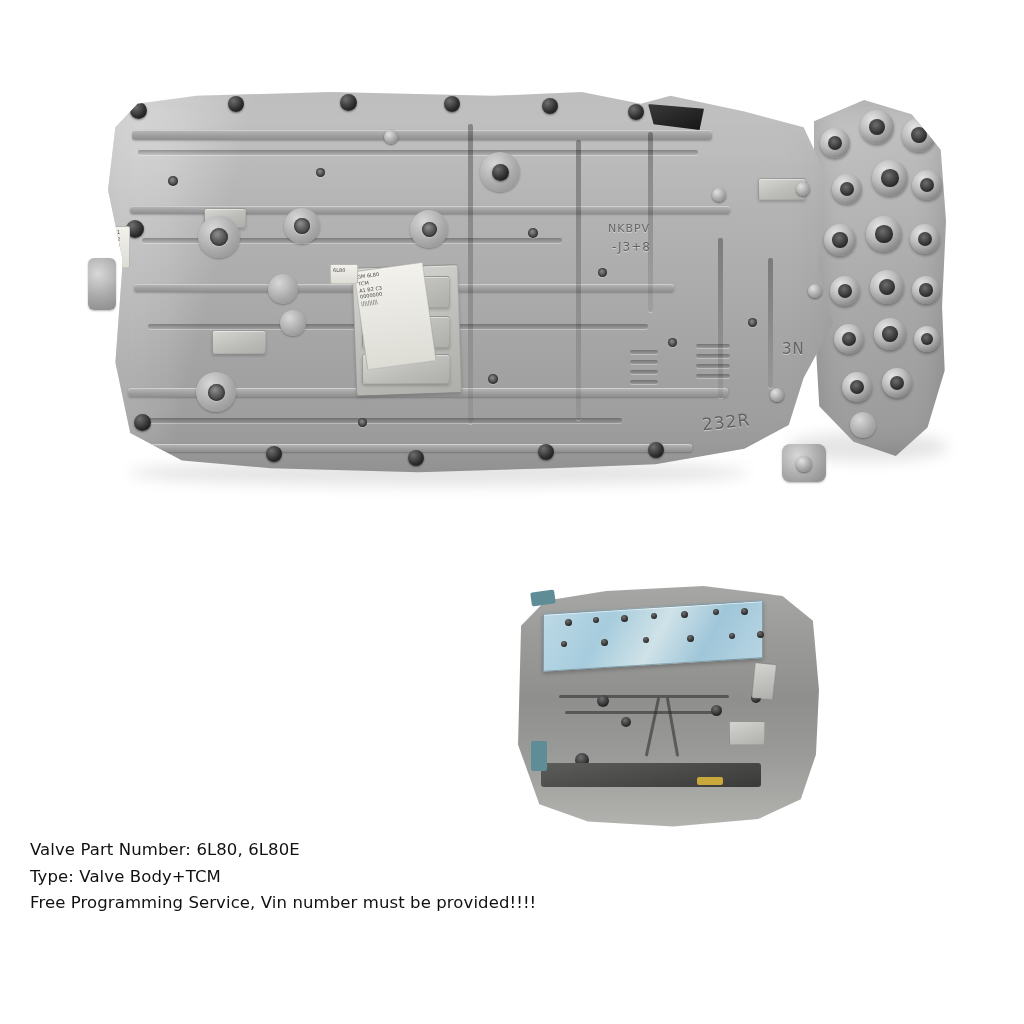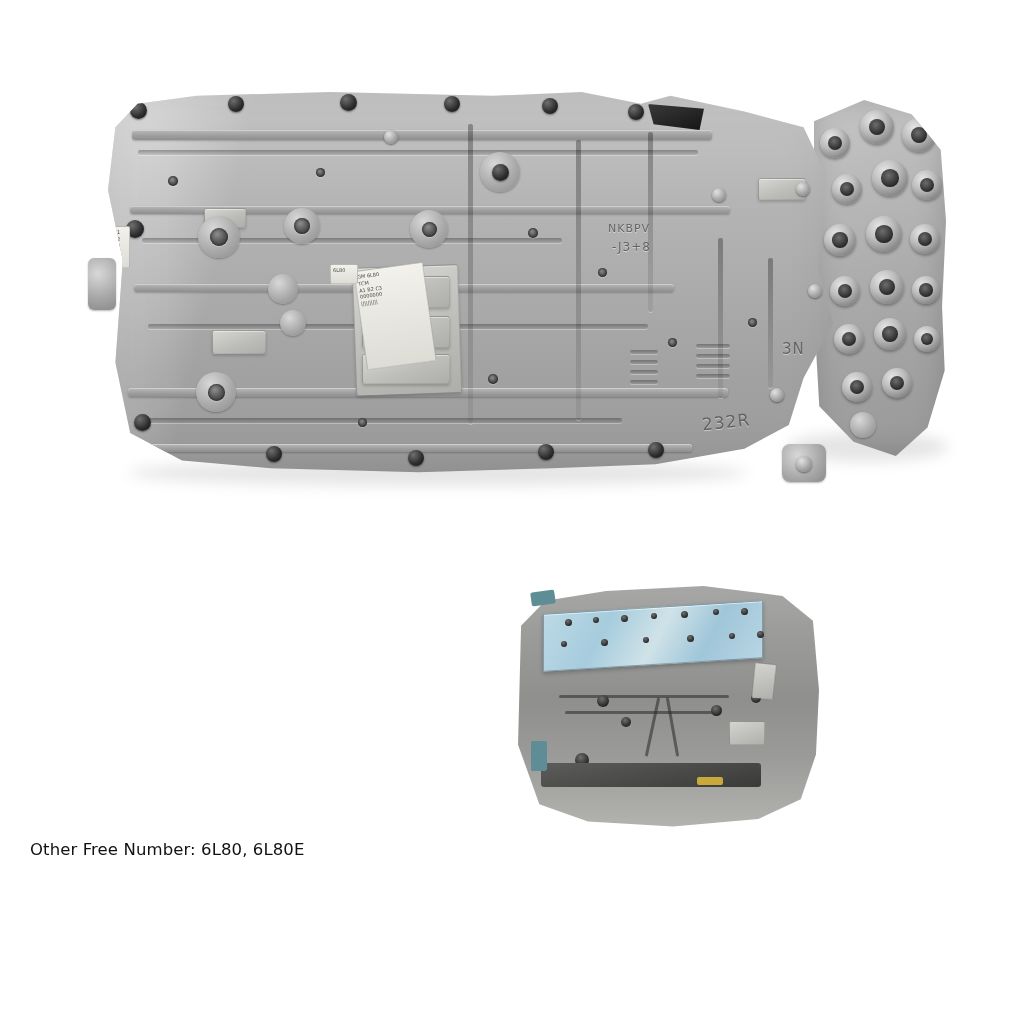--- a/index.html
+++ b/index.html
@@ -388,16 +388,18 @@
 
     <div class="inset-pad" style="left:228px; top:176px; width:34px; height:22px;"></div>
     <div class="inset-pad" style="left:252px; top:118px; width:20px; height:34px; transform:rotate(6deg);"></div>
     <div class="inset-dark" style="left:40px; top:218px; width:220px; height:24px;"></div>
     <div class="inset-teal" style="left:30px; top:46px;  width:24px; height:14px; transform:rotate(-8deg);"></div>
     <div class="inset-teal" style="left:30px; top:196px; width:16px; height:30px;"></div>
     <div class="inset-yellow" style="left:196px; top:232px; width:26px; height:8px;"></div>
   </div>
 
   <div id="caption">
-    <div>Other Free Number: 6L80, 6L80E</div>
+    <div>Valve Part Number: 6L80, 6L80E</div>
+    <div>Type: Valve Body+TCM</div>
+    <div>Free Programming Service,  Vin number must be provided!!!!</div>
   </div>
 
 </div>
 
 </body></html>

